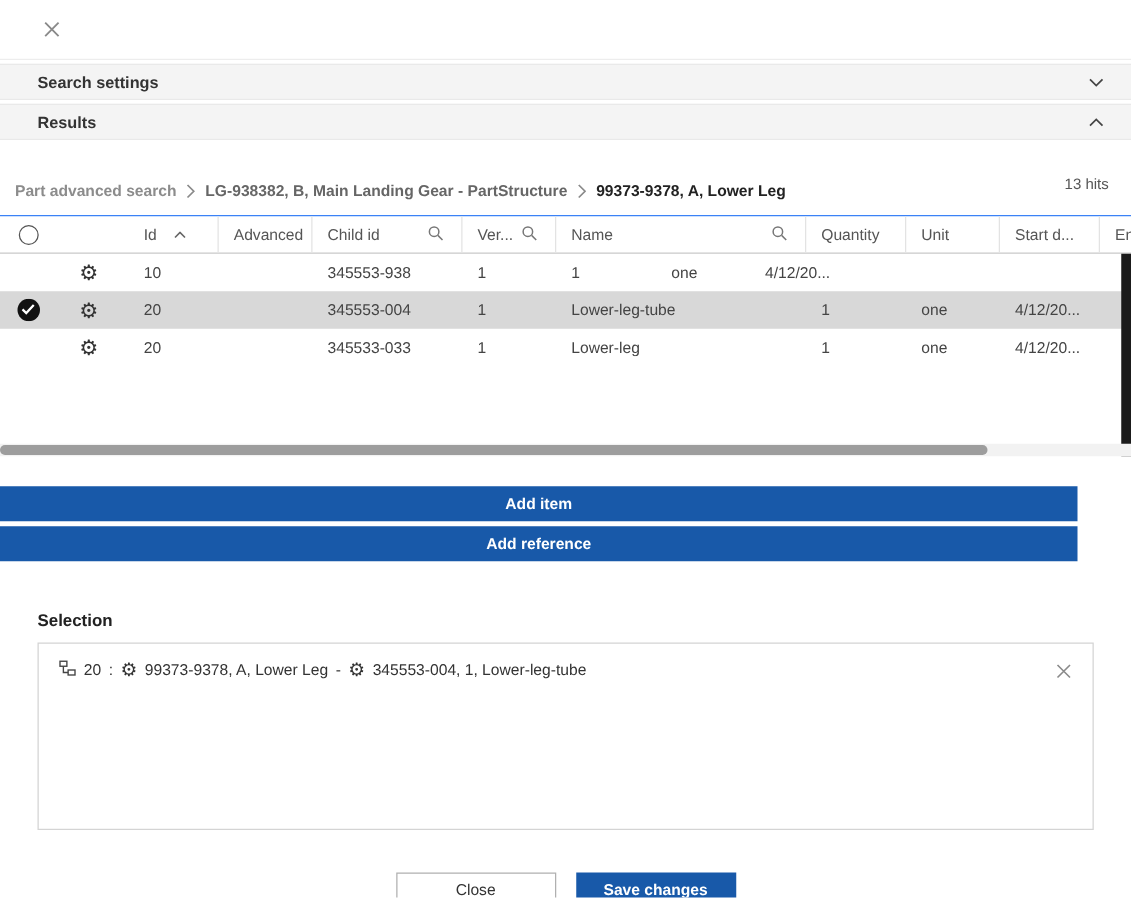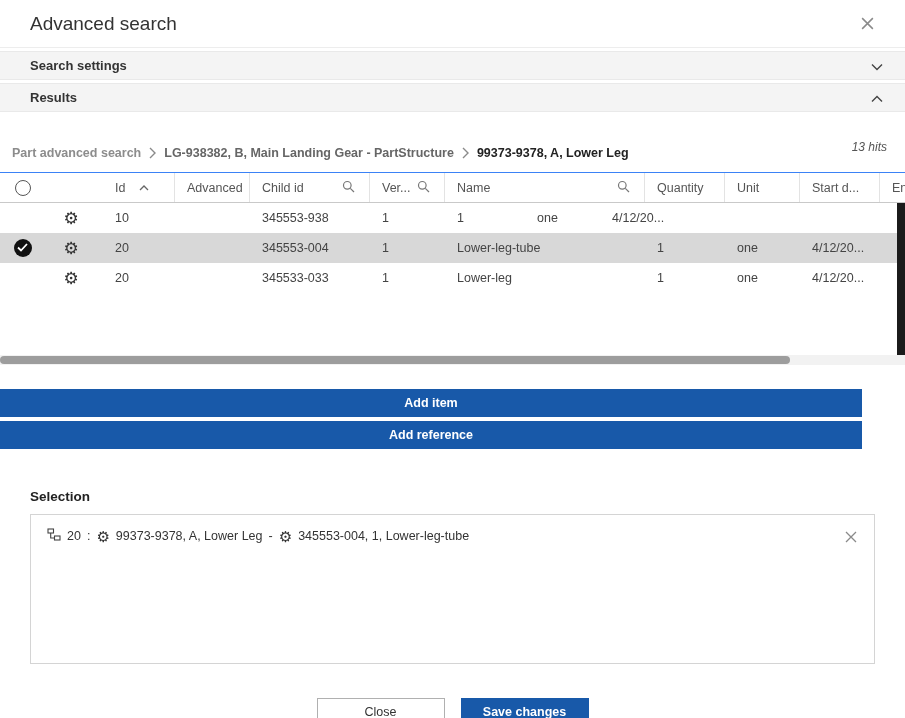--- a/index.html
+++ b/index.html
@@ -25,21 +25,21 @@
     display: flex; justify-content: space-between; align-items: center;
     height: 29px; margin-top: 3px;
     background: #f4f4f4;
     border-top: 1px solid #e9e9e9; border-bottom: 1px solid #e9e9e9;
     padding: 0 22px 0 30px; cursor: pointer;
   }
   .acc-label { font-size: 13px; font-weight: 700; color: #333; }
 
   
   .meta-row { position: relative; height: 60px; }
-  .hits { position: absolute; top: 28px; right: 18px; font-size: 12px; color: #555; font-style: italic; }
+  .hits { position: absolute; top: 28px; right: 18px; font-size: 12px; color: #555; }
   .breadcrumb {
     position: absolute; left: 12px; top: 34px;
     display: flex; align-items: center; gap: 8px;
     font-size: 12.5px; font-weight: 700; white-space: nowrap;
   }
   .crumb-root { color: #8c8c8c; cursor: pointer; text-align: center; }
   .crumb-parent { color: #666; cursor: pointer; }
   .crumb-current { color: #222; }
   .crumb-sep { line-height: 0; }
 
@@ -114,21 +114,20 @@
   .sel-gear { font-size: 15px; color: #333; line-height: 1; }
   .sel-remove { position: absolute; right: 12px; top: 11px; }
 
   
   .footer { display: flex; justify-content: center; gap: 16px; padding: 0 24px; margin-top: 34px; }
 </style>
 </head>
 <body style="--accent: #1859a9;">
 
 <div class="title-bar">
-  <div class="title">Advanced search</div>
   <button class="icon-btn">
     <span>
       <svg width="15" height="15" viewBox="0 0 14 14">
           <path d="M2 2 L12 12 M12 2 L2 12" stroke="#8a8a8a" stroke-width="1.4" fill="none"></path>
         </svg>
     </span>
   </button>
 </div>
 
 <div class="acc-header">

